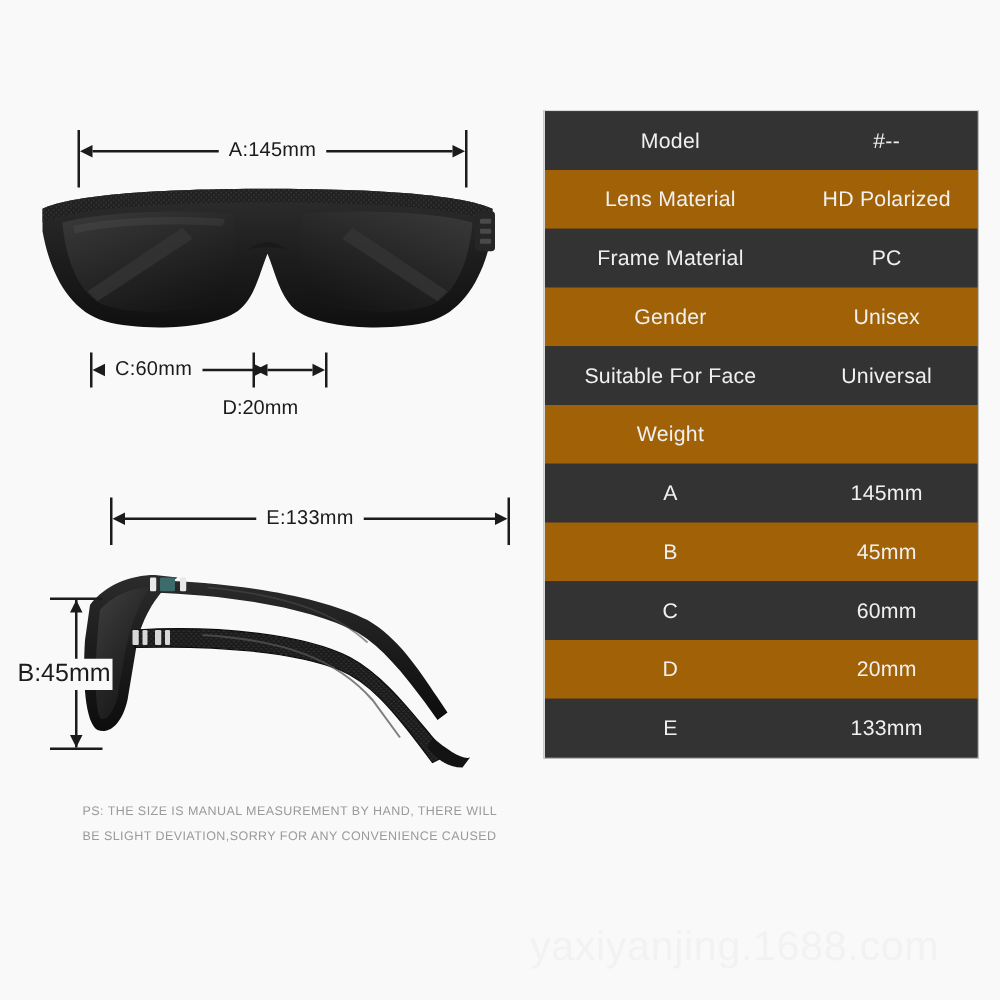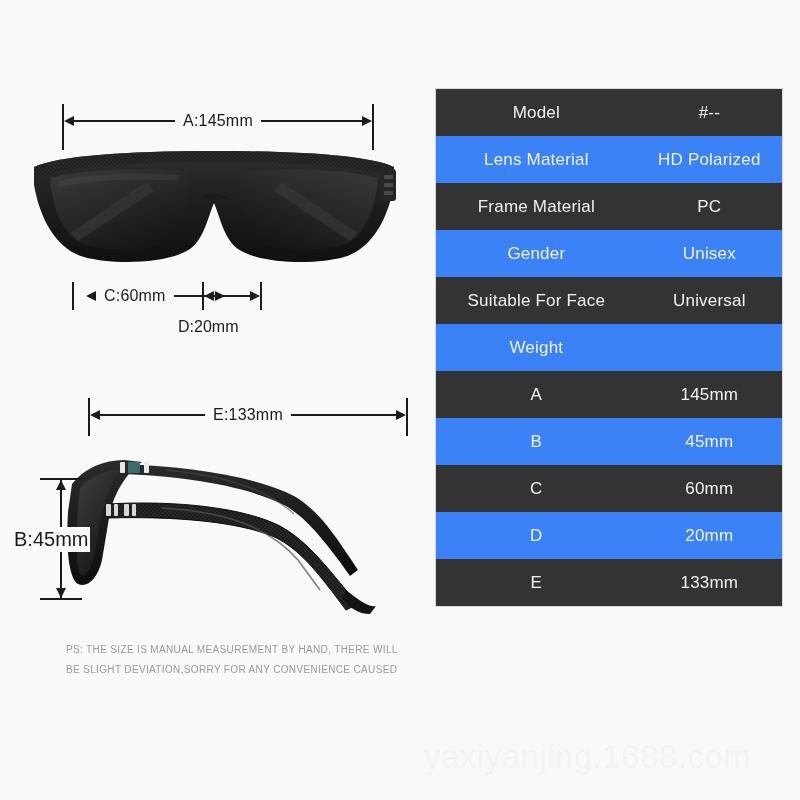--- a/index.html
+++ b/index.html
@@ -104,21 +104,20 @@
   .dim-cd .tick.t2 { left: 130px; }
   .dim-cd .tick.t3 { left: 188px; }
   .dim-cd .arrow-c {
     position: absolute;
     left: 2px;
     width: 139px;
     top: 8px;
     height: 12px;
     display: flex;
     align-items: center;
-    margin-left: 12px;
   }
   .dim-cd .arrow-d {
     position: absolute;
     left: 132px;
     width: 56px;
     top: 8px;
     height: 12px;
     display: flex;
     align-items: center;
   }
@@ -234,21 +233,21 @@
     border: 1px solid #d8d8d8;
     box-sizing: border-box;
     background: #333333;
   }
   .spec-row {
     display: flex;
     height: 47px;
     align-items: center;
   }
   .spec-row.odd  { background: #333333; }
-  .spec-row.even { background: #3b82f6; }
+  .spec-row.even { background: #a16207; }
   .spec-key {
     flex: 0 0 58%;
     text-align: center;
     color: #f0f0f0;
     font-size: 17px;
     letter-spacing: .2px;
   }
   .spec-val {
     flex: 1;
     text-align: center;

